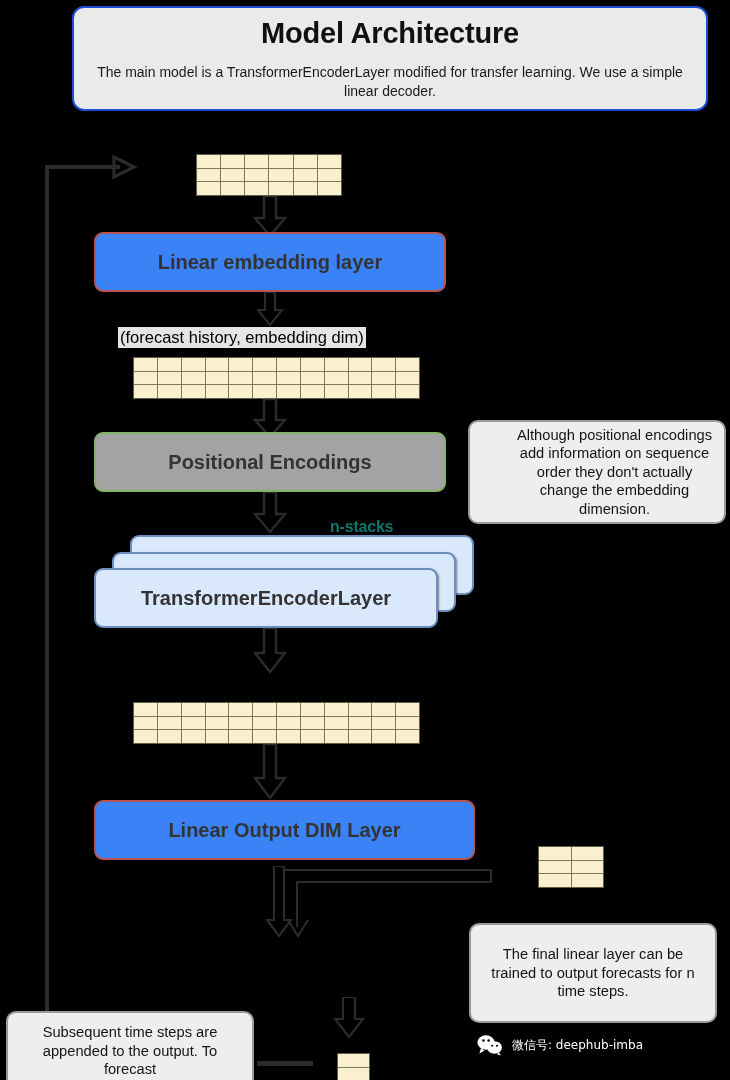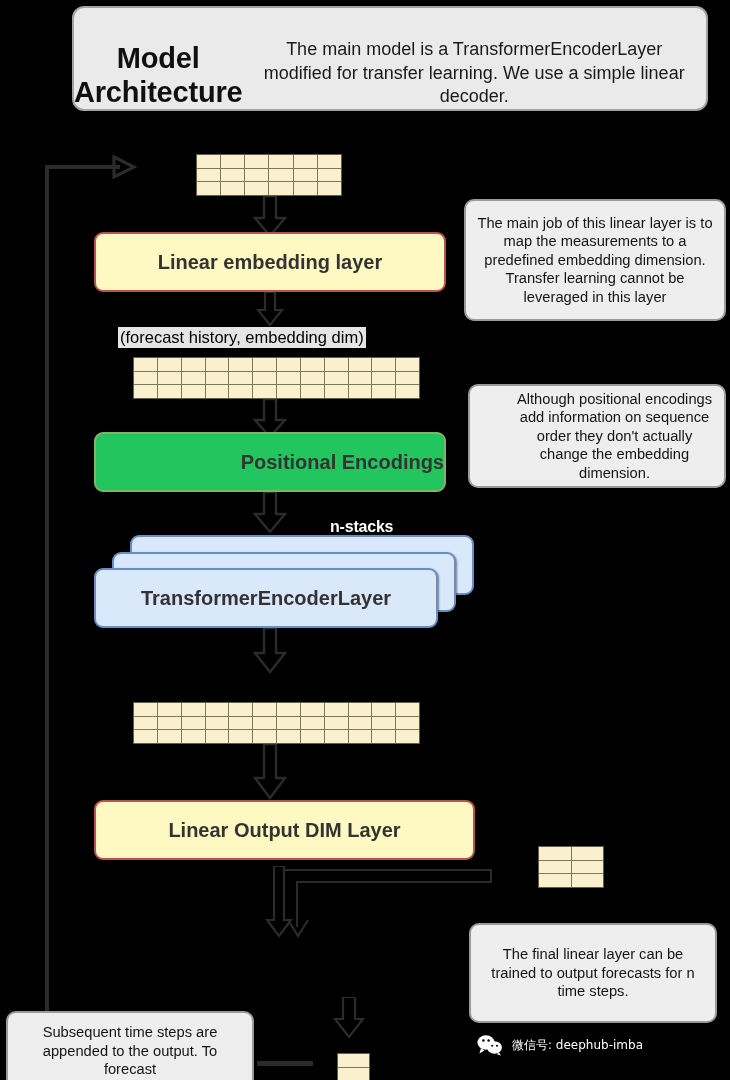--- a/index.html
+++ b/index.html
@@ -4,42 +4,42 @@
 <style>
   html,body{margin:0;padding:0;background:#000;}
   body{width:730px;height:1080px;position:relative;overflow:hidden;
        font-family:"Liberation Sans","DejaVu Sans",sans-serif;}
   .canvas{position:absolute;inset:0;width:730px;height:1080px;}
 
   
   .node{position:absolute;box-sizing:border-box;display:flex;
         align-items:center;justify-content:center;text-align:center;}
 
-  .titlebox{background:#eaeaea;border:2px solid #a3a3a3;border-radius:12px;
-            flex-direction:row;box-shadow:2px 2px 3px rgba(0,0,0,.45);align-items:flex-end;}
+  .titlebox{background:#eaeaea;border:2px solid #1d4ed8;border-radius:12px;
+            flex-direction:column;box-shadow:2px 2px 3px rgba(0,0,0,.45);}
   .titlebox .t1{font-size:29px;font-weight:bold;color:#101010;line-height:1.15;
                 letter-spacing:-.2px;}
-  .titlebox .t2{font-size:18px;color:#1a1a1a;line-height:1.32;padding:0 14px;
+  .titlebox .t2{font-size:14px;color:#1a1a1a;line-height:1.32;padding:0 14px;
                 margin-top:13px;}
 
   .notebox{background:#eeeeee;border:2px solid #9a9a9a;border-radius:10px;
            font-size:14.7px;color:#141414;line-height:1.26;padding:6px 8px;
            box-shadow:2px 2px 3px rgba(0,0,0,.45);}
 
   .proc{border-radius:9px;font-size:20px;font-weight:bold;color:#333333;
         box-shadow:2px 2px 3px rgba(0,0,0,.5);}
-  .proc.pink{background:#fef9c3;border:2.5px solid #b85450;}
-  .proc.green{background:#22c55e;border:2.5px solid #82b366;justify-content:flex-end;}
+  .proc.pink{background:#3b82f6;border:2.5px solid #b85450;}
+  .proc.green{background:#a3a3a3;border:2.5px solid #82b366;}
   .proc.blue{background:#dae8fc;border:2px solid #6c8ebf;
              box-shadow:1px 1px 2px rgba(0,0,0,.45);}
 
   .dimlabel{position:absolute;background:#e5e5e5;color:#000;font-size:16.5px;
             white-space:nowrap;padding:0 2px;line-height:1.3;}
 
-  .nstacks{position:absolute;font-size:16px;font-weight:bold;color:#ffffff;
+  .nstacks{position:absolute;font-size:16px;font-weight:bold;color:#0f766e;
            letter-spacing:-.2px;}
 
   
   .grid{position:absolute;display:grid;background:#7a7a5a;
         border:1px solid #5f5f45;box-sizing:border-box;gap:1px;
         box-shadow:1px 1px 2px rgba(0,0,0,.5);}
   .grid > i{background:#fbf0cd;display:block;}
 
   
   .ln{position:absolute;background:#2b2b2b;}
@@ -239,25 +239,22 @@
     <path d="M10 0 L10 22 L2 22 L16 40 L30 22 L22 22 L22 0 Z" fill="#000000" stroke="#2b2b2b" stroke-width="2.2" stroke-linejoin="miter"></path>
   </svg>
 
   <div class="grid" style="left:337px;top:1053px;width:33px;height:42px;
               grid-template-columns:repeat(1,1fr);grid-template-rows:repeat(3,1fr);">
     <i></i>
       <i></i>
   </div>
   <div class="ln" style="left:257px;top:1061px;width:56px;height:5px;"></div>
 
-  <div class="node notebox" style="left:464px;top:199px;width:262px;height:122px;">
-    <span>The main job of this linear layer is to map the measurements to a predefined embedding dimension. Transfer learning cannot be leveraged in this layer</span>
-  </div>
-
-  <div class="node notebox" style="left:468px;top:384px;width:258px;height:104px;padding-left:43px;">
+
+  <div class="node notebox" style="left:468px;top:420px;width:258px;height:104px;padding-left:43px;">
     <span>Although positional encodings add information on sequence order they don't actually change the embedding dimension.</span>
   </div>
 
   <div class="node notebox" style="left:469px;top:923px;width:248px;height:100px;">
     <span>The final  linear layer can be trained to output forecasts for n time steps.</span>
   </div>
 
   <div class="node notebox" style="left:6px;top:1011px;width:248px;height:88px;align-items:flex-start;padding-top:10px;">
     <span>Subsequent time steps are appended to the output. To forecast</span>
   </div>

